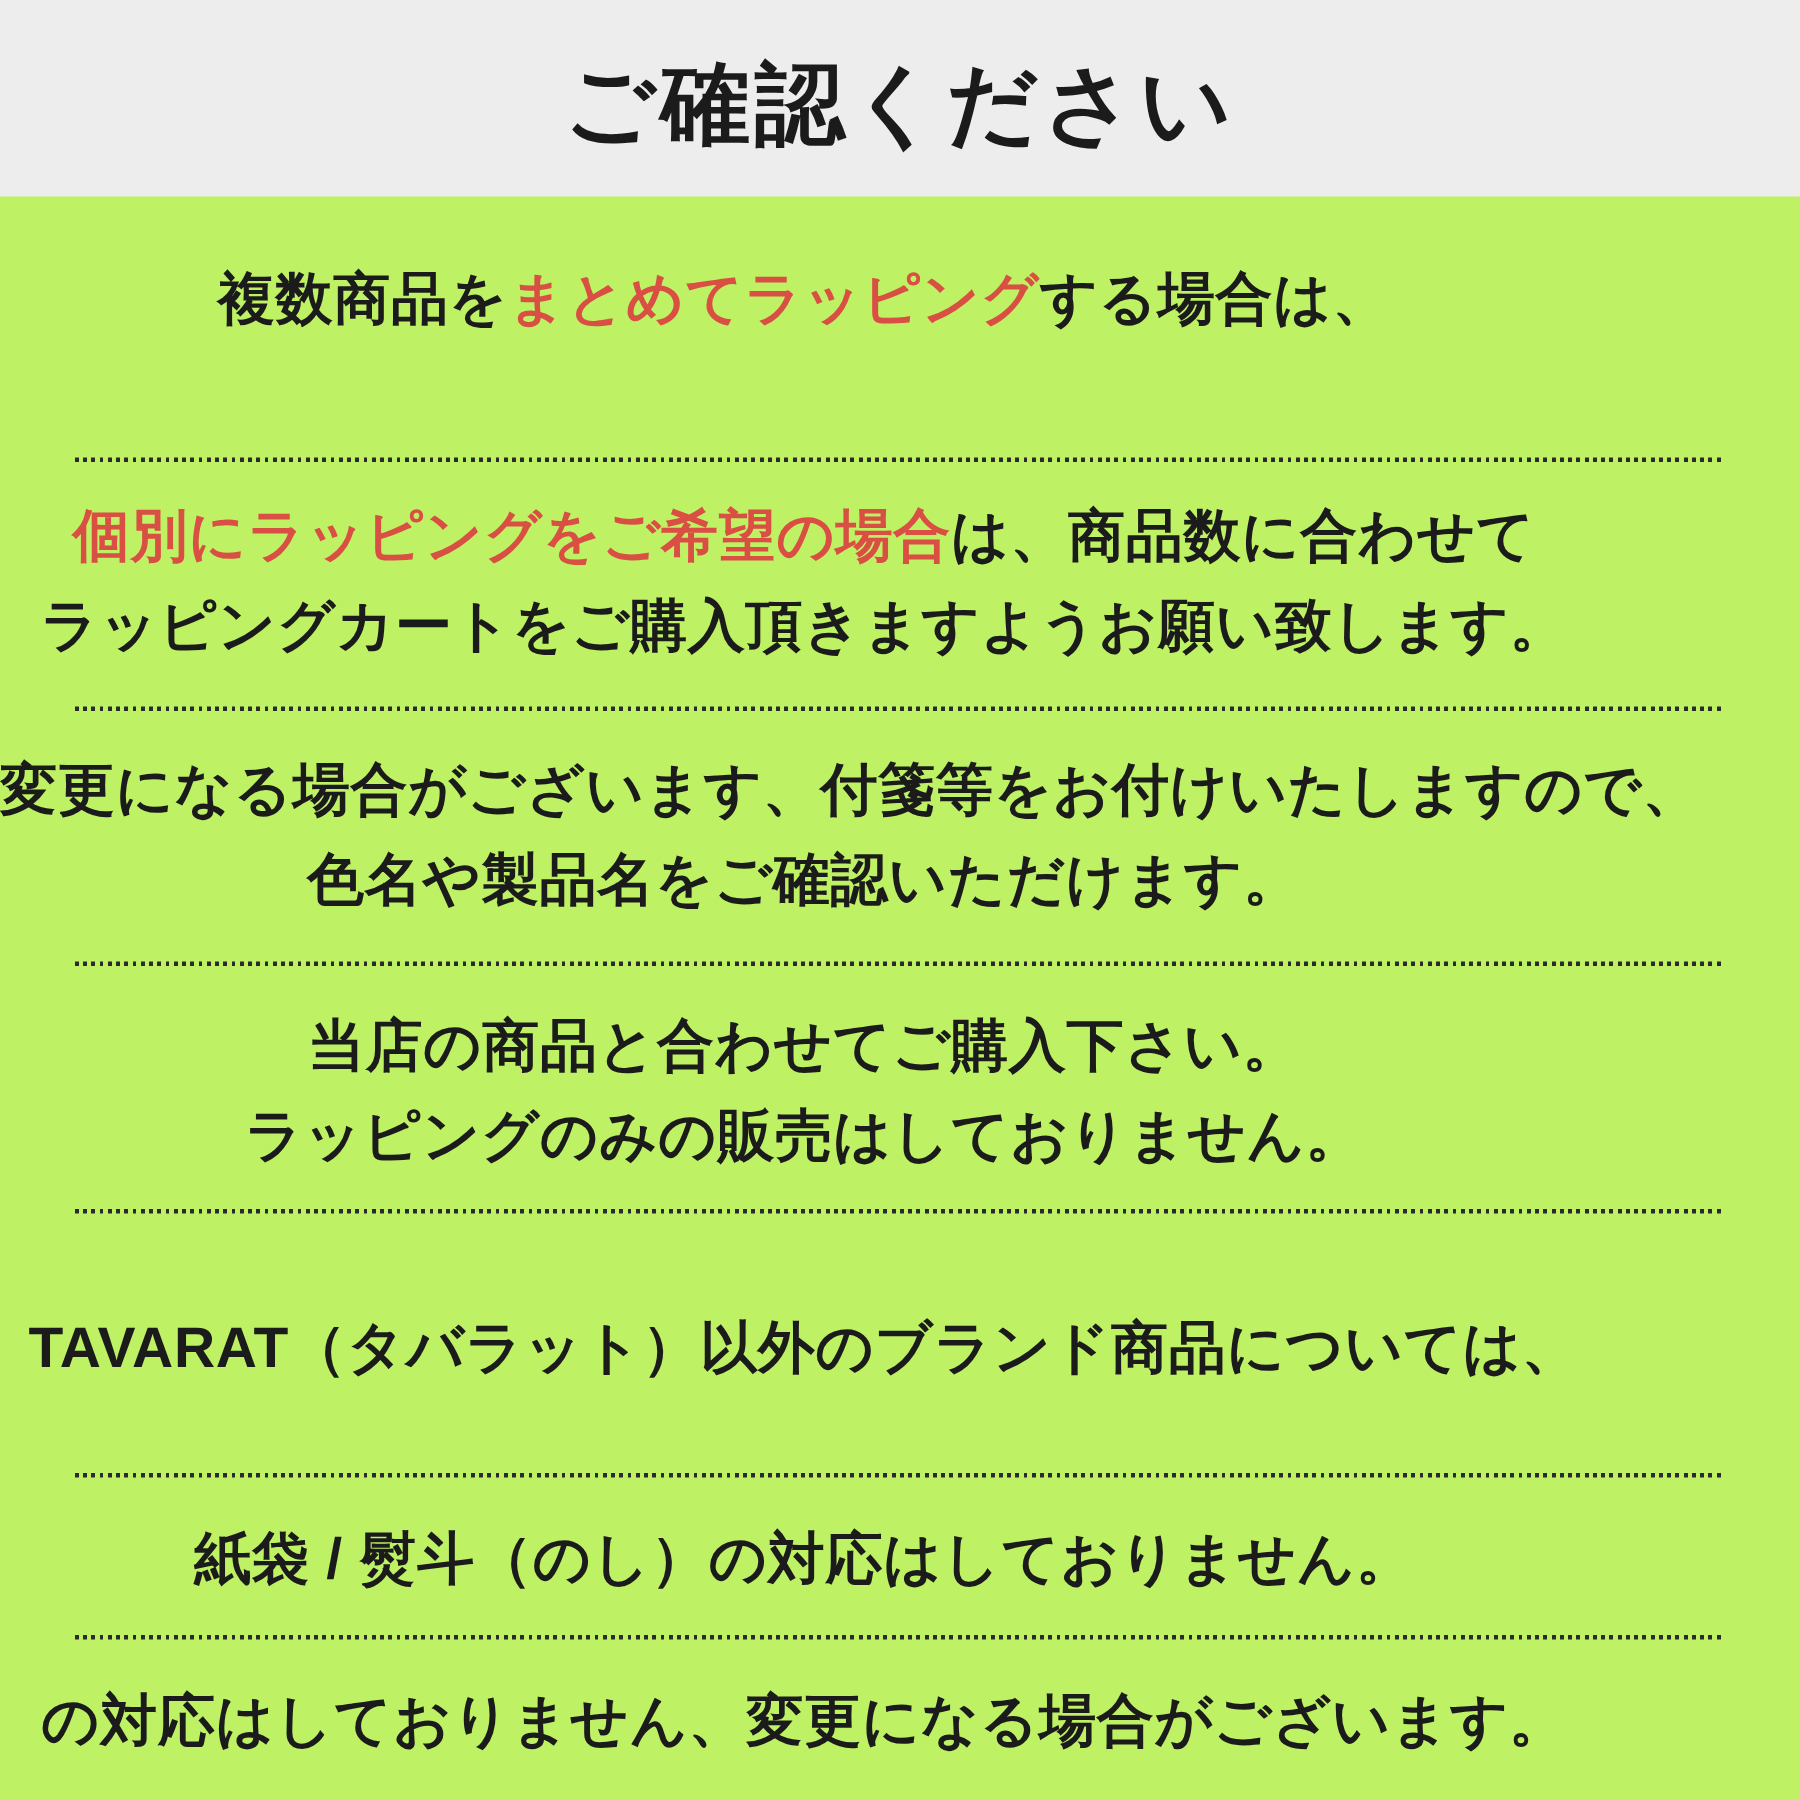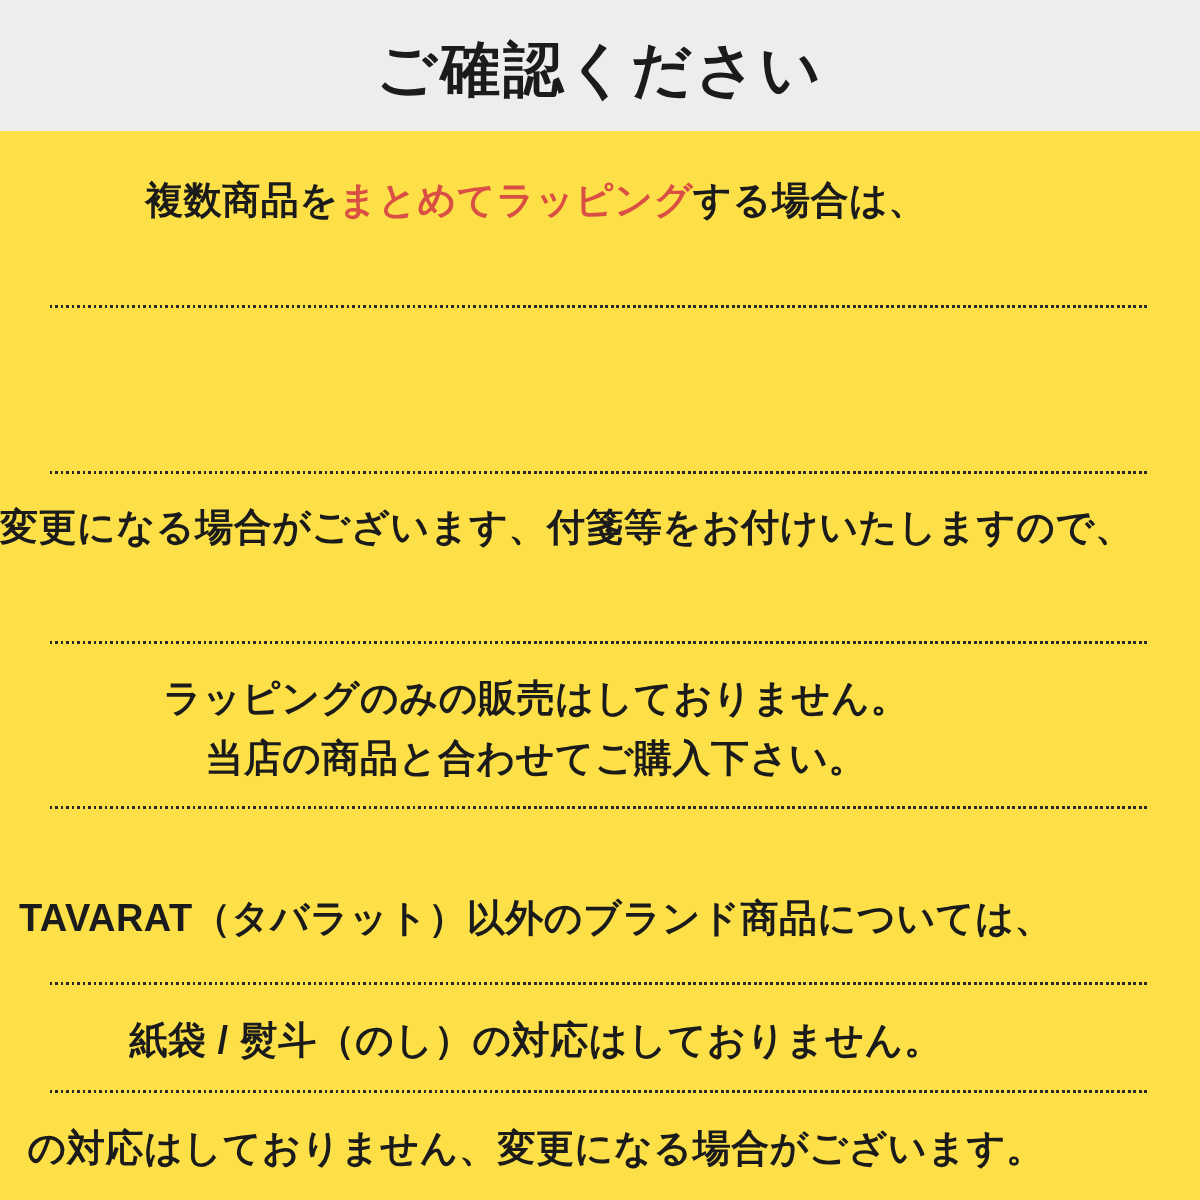--- a/index.html
+++ b/index.html
@@ -8,21 +8,21 @@
     width: 1200px;
     height: 1200px;
     background: #ffffff;
     font-family: "Liberation Sans", "DejaVu Sans", sans-serif;
     overflow: hidden;
   }
   .canvas {
     position: relative;
     width: 1200px;
     height: 1200px;
-    background: #fde047;
+    background: #bef264;
   }
   .header {
     position: absolute;
     top: 0;
     left: 0;
     width: 1200px;
     height: 131px;
     background: var(--header-bg, #ededed);
     display: flex;
     align-items: center;
@@ -78,43 +78,54 @@
   </header>
 
   <section class="para" style="top:170px">
     <div class="line">
       <span>複数商品を</span><span class="seg-red">まとめてラッピング</span><span>する場合は、</span>
     </div>
   </section>
 
   <div class="divider" style="top:305px"></div>
 
+  <section class="para" style="top:328px">
+    <div class="line">
+      <span class="seg-red">個別にラッピングをご希望の場合</span><span>は、商品数に合わせて</span>
+    </div>
+    <div class="line">
+      <span>ラッピングカートをご購入頂きますようお願い致します。</span>
+    </div>
+  </section>
 
   <div class="divider" style="top:471px"></div>
 
   <section class="para" style="top:497px">
     <div class="line">
       <span>変更になる場合がございます、付箋等をお付けいたしますので、</span>
     </div>
+    <div class="line">
+      <span>色名や製品名をご確認いただけます。</span>
+    </div>
   </section>
 
   <div class="divider" style="top:641px"></div>
 
   <section class="para" style="top:668px">
     <div class="line">
-      <span>ラッピングのみの販売はしておりません。</span>
+      <span>当店の商品と合わせてご購入下さい。</span>
     </div>
     <div class="line">
-      <span>当店の商品と合わせてご購入下さい。</span>
+      <span>ラッピングのみの販売はしておりません。</span>
     </div>
   </section>
 
   <div class="divider" style="top:806px"></div>
 
-  <section class="para" style="top:888px">
+  <section class="para" style="top:869px">
     <div class="line">
       <span>TAVARAT（タバラット）以外のブランド商品については、</span>
     </div>
   </section>
 
   <div class="divider" style="top:982px"></div>
 
   <section class="para" style="top:1010px">
     <div class="line">
       <span>紙袋 / 熨斗（のし）の対応はしておりません。</span>

